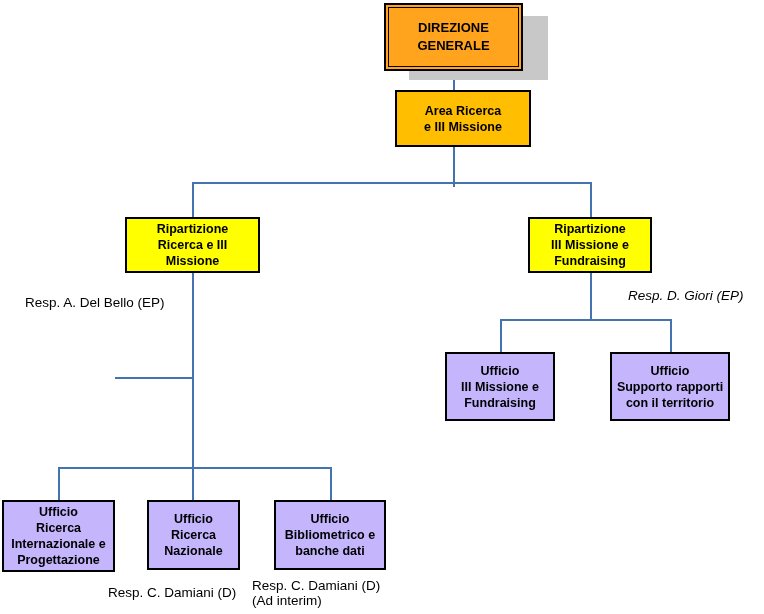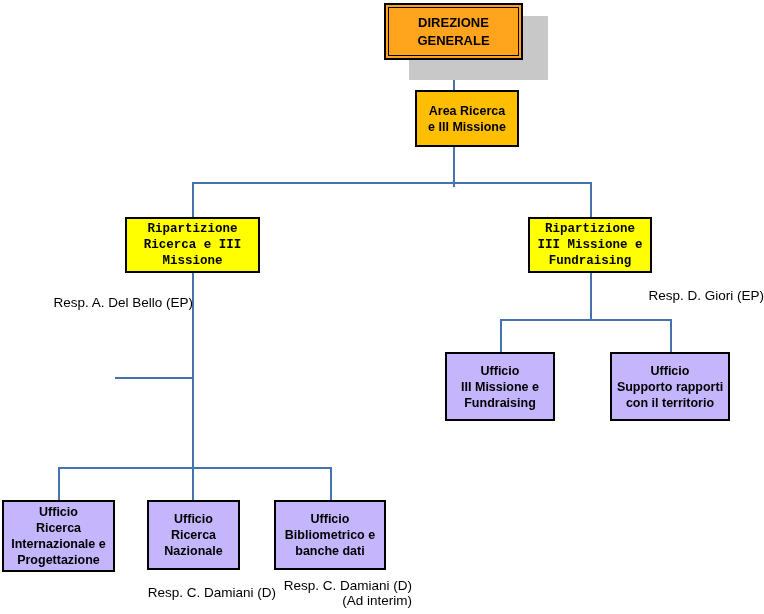--- a/index.html
+++ b/index.html
@@ -18,25 +18,25 @@
     position:absolute;box-sizing:border-box;border:2px solid #000;
     background:#FFA41C;padding:2px;
   }
   .node-top-inner{
     box-sizing:border-box;border:1px solid #000;width:100%;height:100%;
     display:flex;align-items:center;justify-content:center;text-align:center;
     font-weight:bold;font-size:13px;line-height:18px;white-space:pre;
   }
   .shadow{position:absolute;background:#C8C8C8;}
   .orange2{background:#FFBE00;}
-  .yellow{background:#FFFF00;font-family:Liberation Mono, monospace;}
+  .yellow{background:#FFFF00;}
   .blue{background:#c4b5fd;}
   .dashedbox{background:#ffffff;border:2px dashed #000;}
   .annot{
-    position:absolute;font-size:13.5px;line-height:15px;text-align:right;
+    position:absolute;font-size:13.5px;line-height:15px;text-align:left;
     white-space:pre;
   }
   .line{position:absolute;background:#4374B0;}
 </style>
 </head>
 <body>
 
 <div class="stage">
 
   <div class="line" style="left:453px;top:67px;width:1.5px;height:23px;"></div>
@@ -49,26 +49,26 @@
   <div class="line" style="left:58px;top:467px;width:273px;height:1.5px;"></div>
   <div class="line" style="left:58px;top:467px;width:1.5px;height:33px;"></div>
   <div class="line" style="left:330px;top:467px;width:1.5px;height:33px;"></div>
   <div class="line" style="left:590px;top:273px;width:1.5px;height:46px;"></div>
   <div class="line" style="left:500px;top:319px;width:171px;height:1.5px;"></div>
   <div class="line" style="left:500px;top:319px;width:1.5px;height:33px;"></div>
   <div class="line" style="left:670px;top:319px;width:1.5px;height:33px;"></div>
 
   <div class="shadow" style="left:409px;top:16px;width:139px;height:64px;"></div>
 
-  <div class="node-top-outer" style="left:384px;top:3px;width:139px;height:57px;">
+  <div class="node-top-outer" style="left:384px;top:3px;width:139px;height:68px;">
     <div class="node-top-inner">DIREZIONE
 GENERALE</div>
   </div>
 
-  <div class="node orange2" style="left:395px;top:90px;width:104px;height:57px;margin-left:20px;">Area Ricerca
+  <div class="node orange2" style="left:395px;top:90px;width:136px;height:57px;">Area Ricerca
 e III Missione</div>
 
   <div class="node yellow" style="left:125px;top:217px;width:135px;height:56px;">Ripartizione
 Ricerca e III
 Missione</div>
 
   <div class="node yellow" style="left:528px;top:217px;width:124px;height:56px;">Ripartizione
 III Missione e
 Fundraising</div>
 
@@ -89,20 +89,20 @@
   <div class="node blue" style="left:147px;top:500px;width:93px;height:70px;">Ufficio
 Ricerca
 Nazionale</div>
 
   <div class="node blue" style="left:274px;top:500px;width:112px;height:70px;">Ufficio
 Bibliometrico e
 banche dati</div>
 
   <div class="annot" style="left:25px;top:295px;width:168px;">Resp. A. Del Bello (EP)</div>
 
-  <div class="annot" style="left:628px;top:288px;width:136px;">Resp. D. Giori (EP)</div>
+  <div class="annot" style="left:628px;top:288px;width:136px;font-style:italic;">Resp. D. Giori (EP)</div>
 
   <div class="annot" style="left:108px;top:585px;width:168px;">Resp. C. Damiani (D)</div>
 
   <div class="annot" style="left:252px;top:578px;width:160px;">Resp. C. Damiani (D)
 (Ad interim)</div>
 
 </div>
 
 </body></html>

